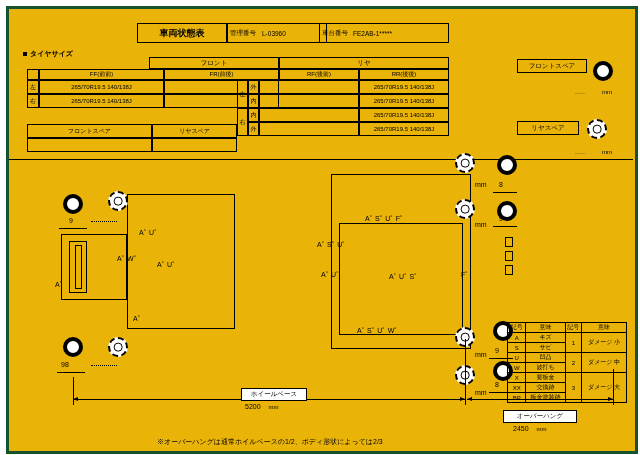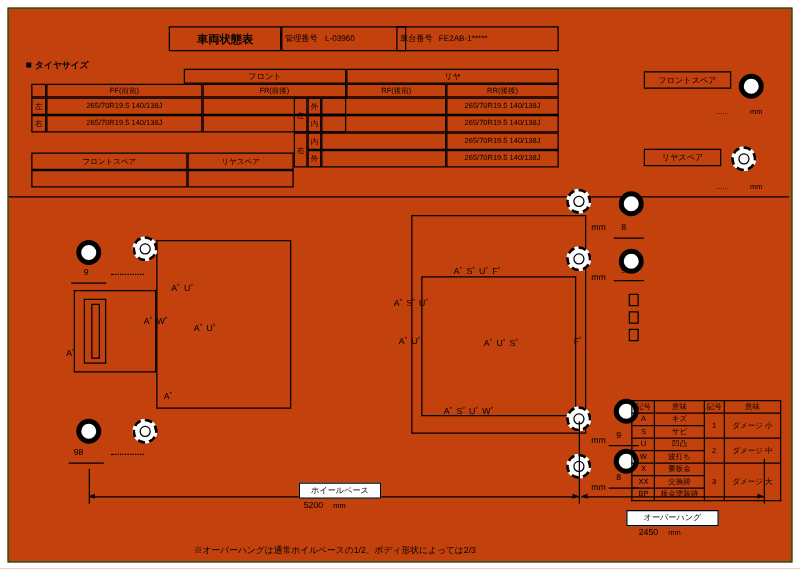--- a/index.html
+++ b/index.html
@@ -7,22 +7,22 @@
     width:640px;height:455px;
     background:#ffffff;
     font-family:"Liberation Sans", sans-serif;
     font-size:7px;
     color:#000;
     position:relative;
     overflow:hidden;
   }
   .sheet{
     position:absolute;left:6px;top:6px;width:626px;height:442px;
-    border:1px solid #14532d;
-    background:#c2410c;
+    border:3px solid #14532d;
+    background:#eab308;
   }
   .abs{position:absolute;}
   .bx{position:absolute;border:1px solid #000;box-sizing:border-box;}
   .ctr{display:flex;align-items:center;justify-content:center;text-align:center;}
   .lft{display:flex;align-items:center;justify-content:flex-start;padding-left:2px;}
   .t6{font-size:6px;}
   .t65{font-size:6.5px;}
   .t7{font-size:7px;}
   .t9{font-size:9px;}
   .bold{font-weight:bold;}

